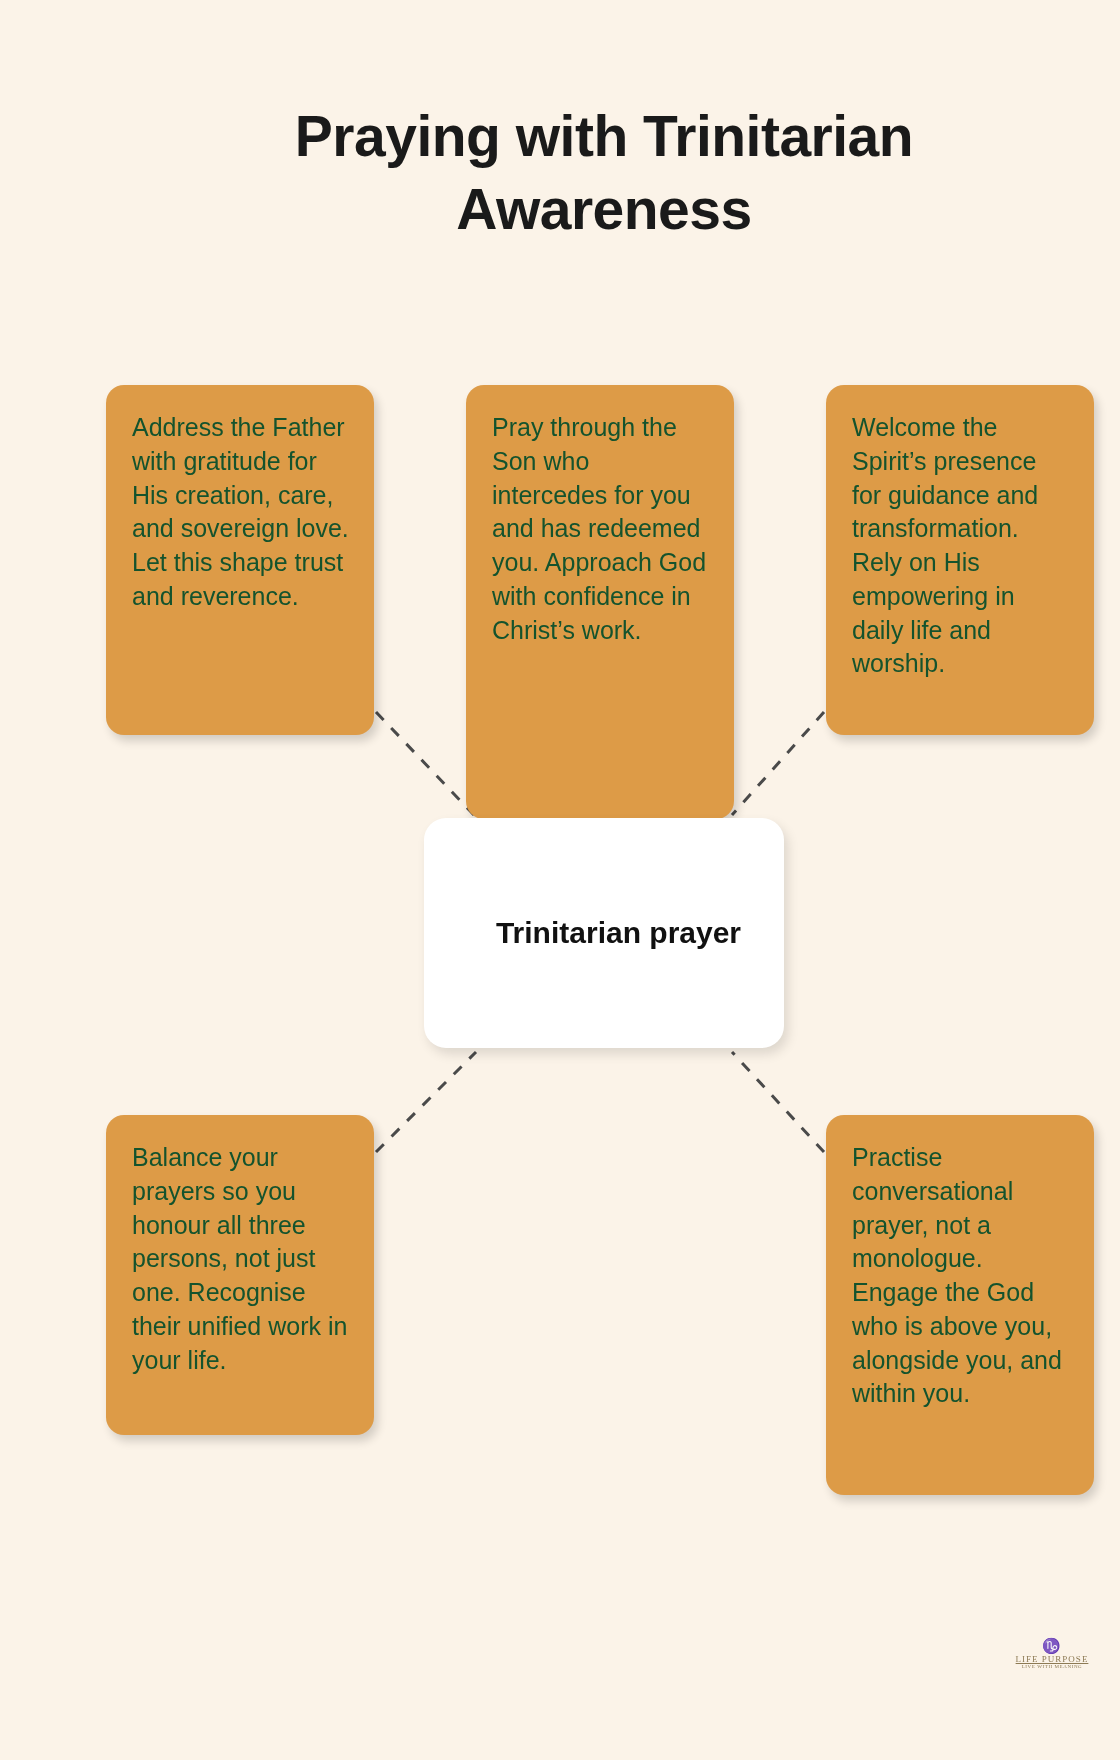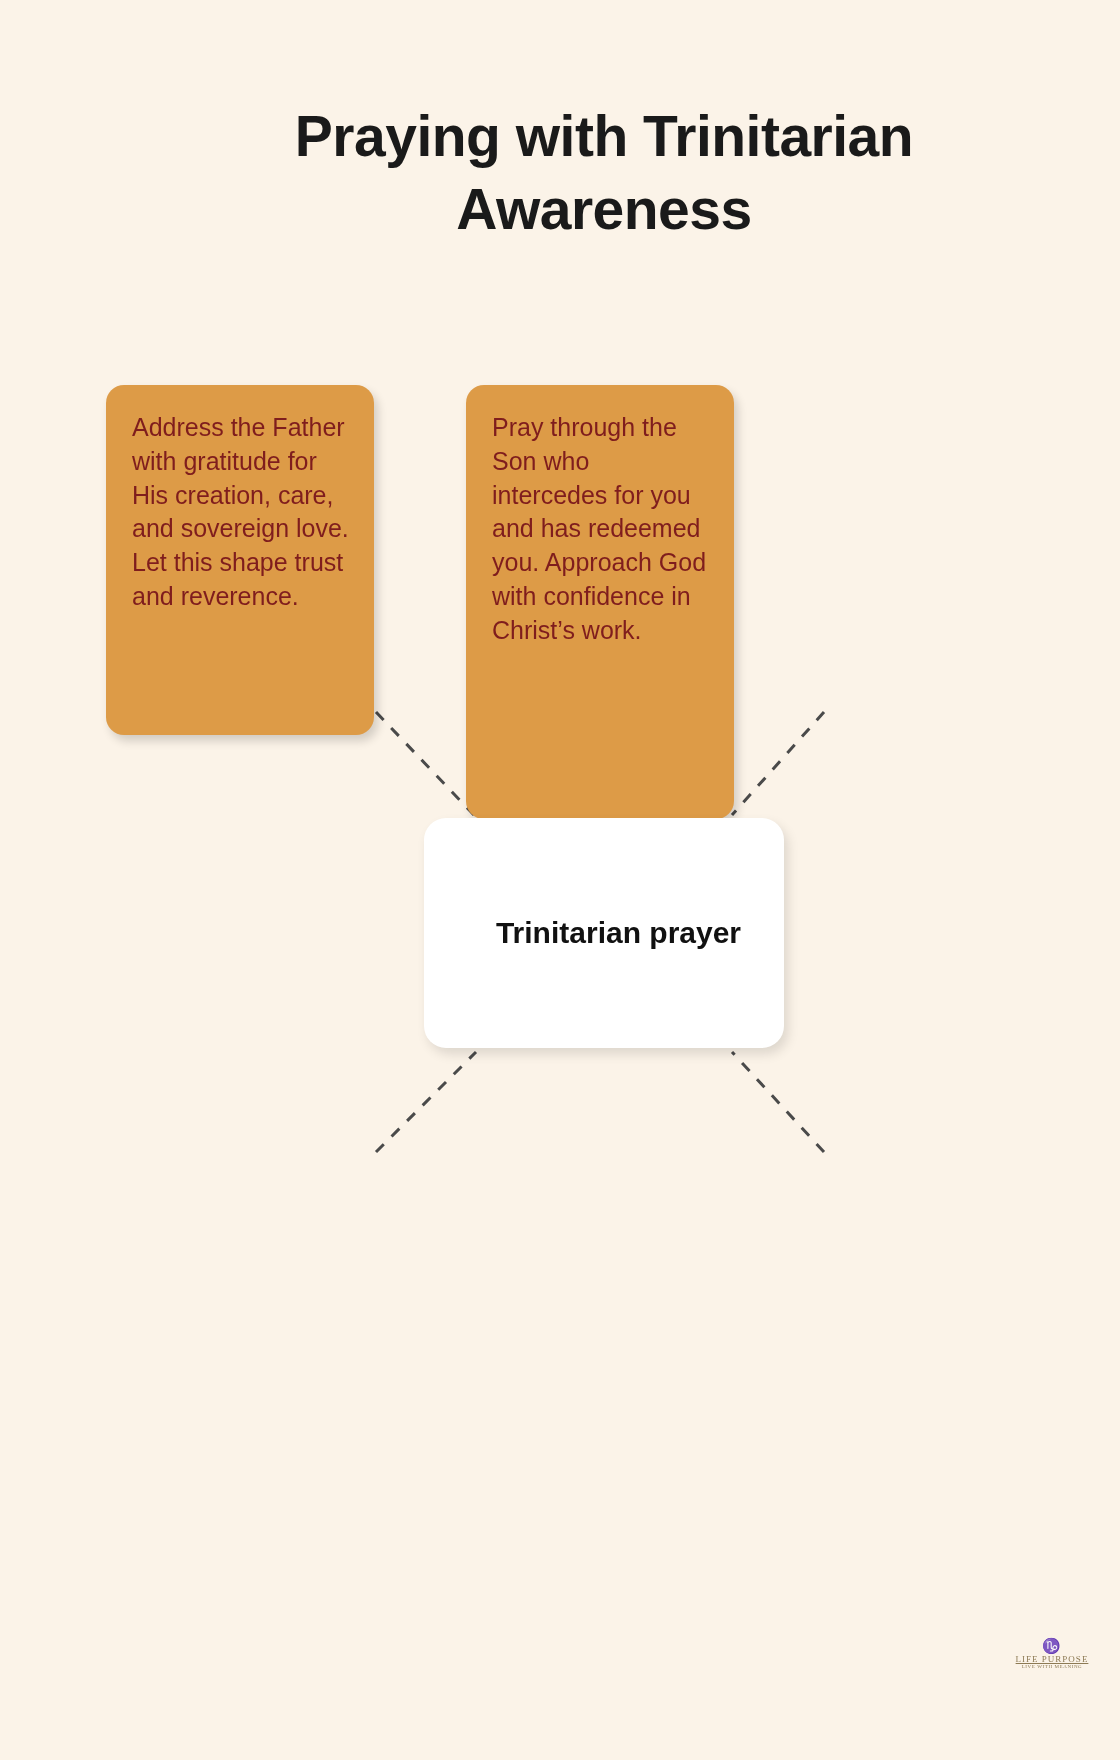--- a/index.html
+++ b/index.html
@@ -38,21 +38,21 @@
     top: 0;
     width: 1120px;
     height: 1760px;
     pointer-events: none;
   }
   .node {
     position: absolute;
     box-sizing: border-box;
     border-radius: 18px;
     background: #dd9b47;
-    color: #7f1d1d;
+    color: #14532d;
     font-size: 25px;
     line-height: 1.35;
     padding: 26px 24px 22px 26px;
     box-shadow: 4px 6px 10px rgba(0,0,0,0.16);
   }
   .center-node {
     position: absolute;
     box-sizing: border-box;
     border-radius: 22px;
     background: #ffffff;
@@ -121,22 +121,31 @@
   </svg>
 
   <div class="node" id="node-father">
     <span>Address the Father with gratitude for His creation, care, and sovereign love. Let this shape trust and reverence.</span>
   </div>
 
   <div class="node" id="node-son">
     <span>Pray through the Son who intercedes for you and has redeemed you. Approach God with confidence in Christ’s work.</span>
   </div>
 
+  <div class="node" id="node-spirit">
+    <span>Welcome the Spirit’s presence for guidance and transformation. Rely on His empowering in daily life and worship.</span>
+  </div>
 
+  <div class="node" id="node-balance">
+    <span>Balance your prayers so you honour all three persons, not just one. Recognise their unified work in your life.</span>
+  </div>
 
+  <div class="node" id="node-practise">
+    <span>Practise conversational prayer, not a monologue. Engage the God who is above you, alongside you, and within you.</span>
+  </div>
 
   <div class="center-node" id="node-center">
     <span>Trinitarian prayer</span>
   </div>
 
   <div id="logo">
     <span class="mark">♑</span>
     <span class="name">LIFE PURPOSE</span>
     <span class="tag">LIVE WITH MEANING</span>
   </div>

